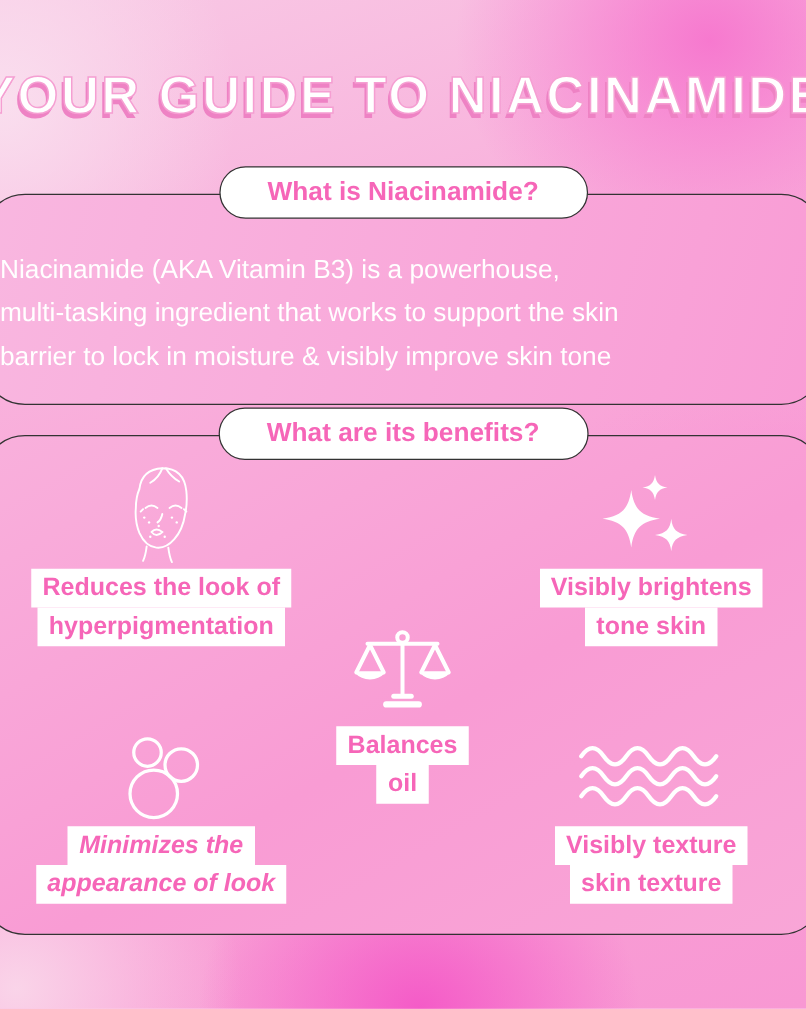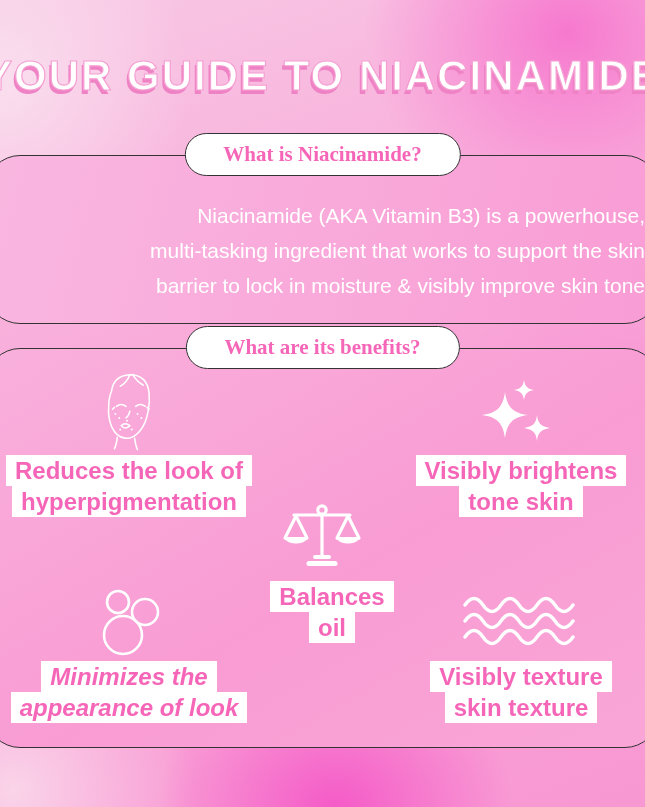--- a/index.html
+++ b/index.html
@@ -23,33 +23,33 @@
   .panel{
     position:absolute;left:-14px;right:-14px;
     border:1.6px solid #333;border-radius:34px;
   }
   .panel-1{top:155px;height:167px;background:linear-gradient(105deg,#f9b7e0,#f99cd5);}
   .panel-2{top:348px;height:398px;background:linear-gradient(150deg,#f9b0dc 0%,#f99cd4 55%,#f9a6d7 100%);}
   .pill{
     position:absolute;left:50%;transform:translateX(-50%);
     background:#fff;border:1.6px solid #333;border-radius:30px;
     padding:8px 38px;font-size:21px;font-weight:700;color:#f666b8;
-    white-space:nowrap;z-index:3;font-family:Liberation Serif, serif;
+    white-space:nowrap;z-index:3;
   }
   .pill-1{top:133px;}
   .pill-2{top:326px;text-align:right;}
   .bodytext{
     position:absolute;top:198px;left:0;right:0;
-    text-align:right;color:#fff;font-size:21px;line-height:35px;z-index:2;
+    text-align:left;color:#fff;font-size:21px;line-height:35px;z-index:2;
   }
   .benefit{position:absolute;text-align:center;z-index:2;}
   .benefit .line{line-height:0;}
   .benefit .strip{
     display:inline-block;background:#fff;color:#f666b8;
-    font-size:24px;font-weight:700;line-height:31px;padding:0 9px;
+    font-size:20px;font-weight:700;line-height:31px;padding:0 9px;
   }
   .icon-wrap{position:absolute;z-index:2;}
   svg{display:block;}
 </style>
 </head>
 <body>
 
 <div class="canvas">
 
   <div class="title">YOUR GUIDE TO NIACINAMIDE</div>
@@ -132,21 +132,21 @@
   <div class="benefit" style="left:0px;top:455px;width:258px;">
     <div class="line"><span class="strip">Reduces the look of</span></div>
     <div class="line"><span class="strip">hyperpigmentation</span></div>
   </div>
 
   <div class="benefit" style="left:392px;top:455px;width:258px;">
     <div class="line"><span class="strip">Visibly brightens</span></div>
     <div class="line"><span class="strip">tone skin</span></div>
   </div>
 
-  <div class="benefit" style="left:232px;top:581px;width:200px;">
+  <div class="benefit" style="left:222px;top:581px;width:200px;">
     <div class="line"><span class="strip">Balances</span></div>
     <div class="line"><span class="strip">oil</span></div>
   </div>
 
   <div class="benefit" style="left:0px;top:661px;width:258px;font-style:italic;">
     <div class="line"><span class="strip">Minimizes the</span></div>
     <div class="line"><span class="strip">appearance of look</span></div>
   </div>
 
   <div class="benefit" style="left:392px;top:661px;width:258px;">

